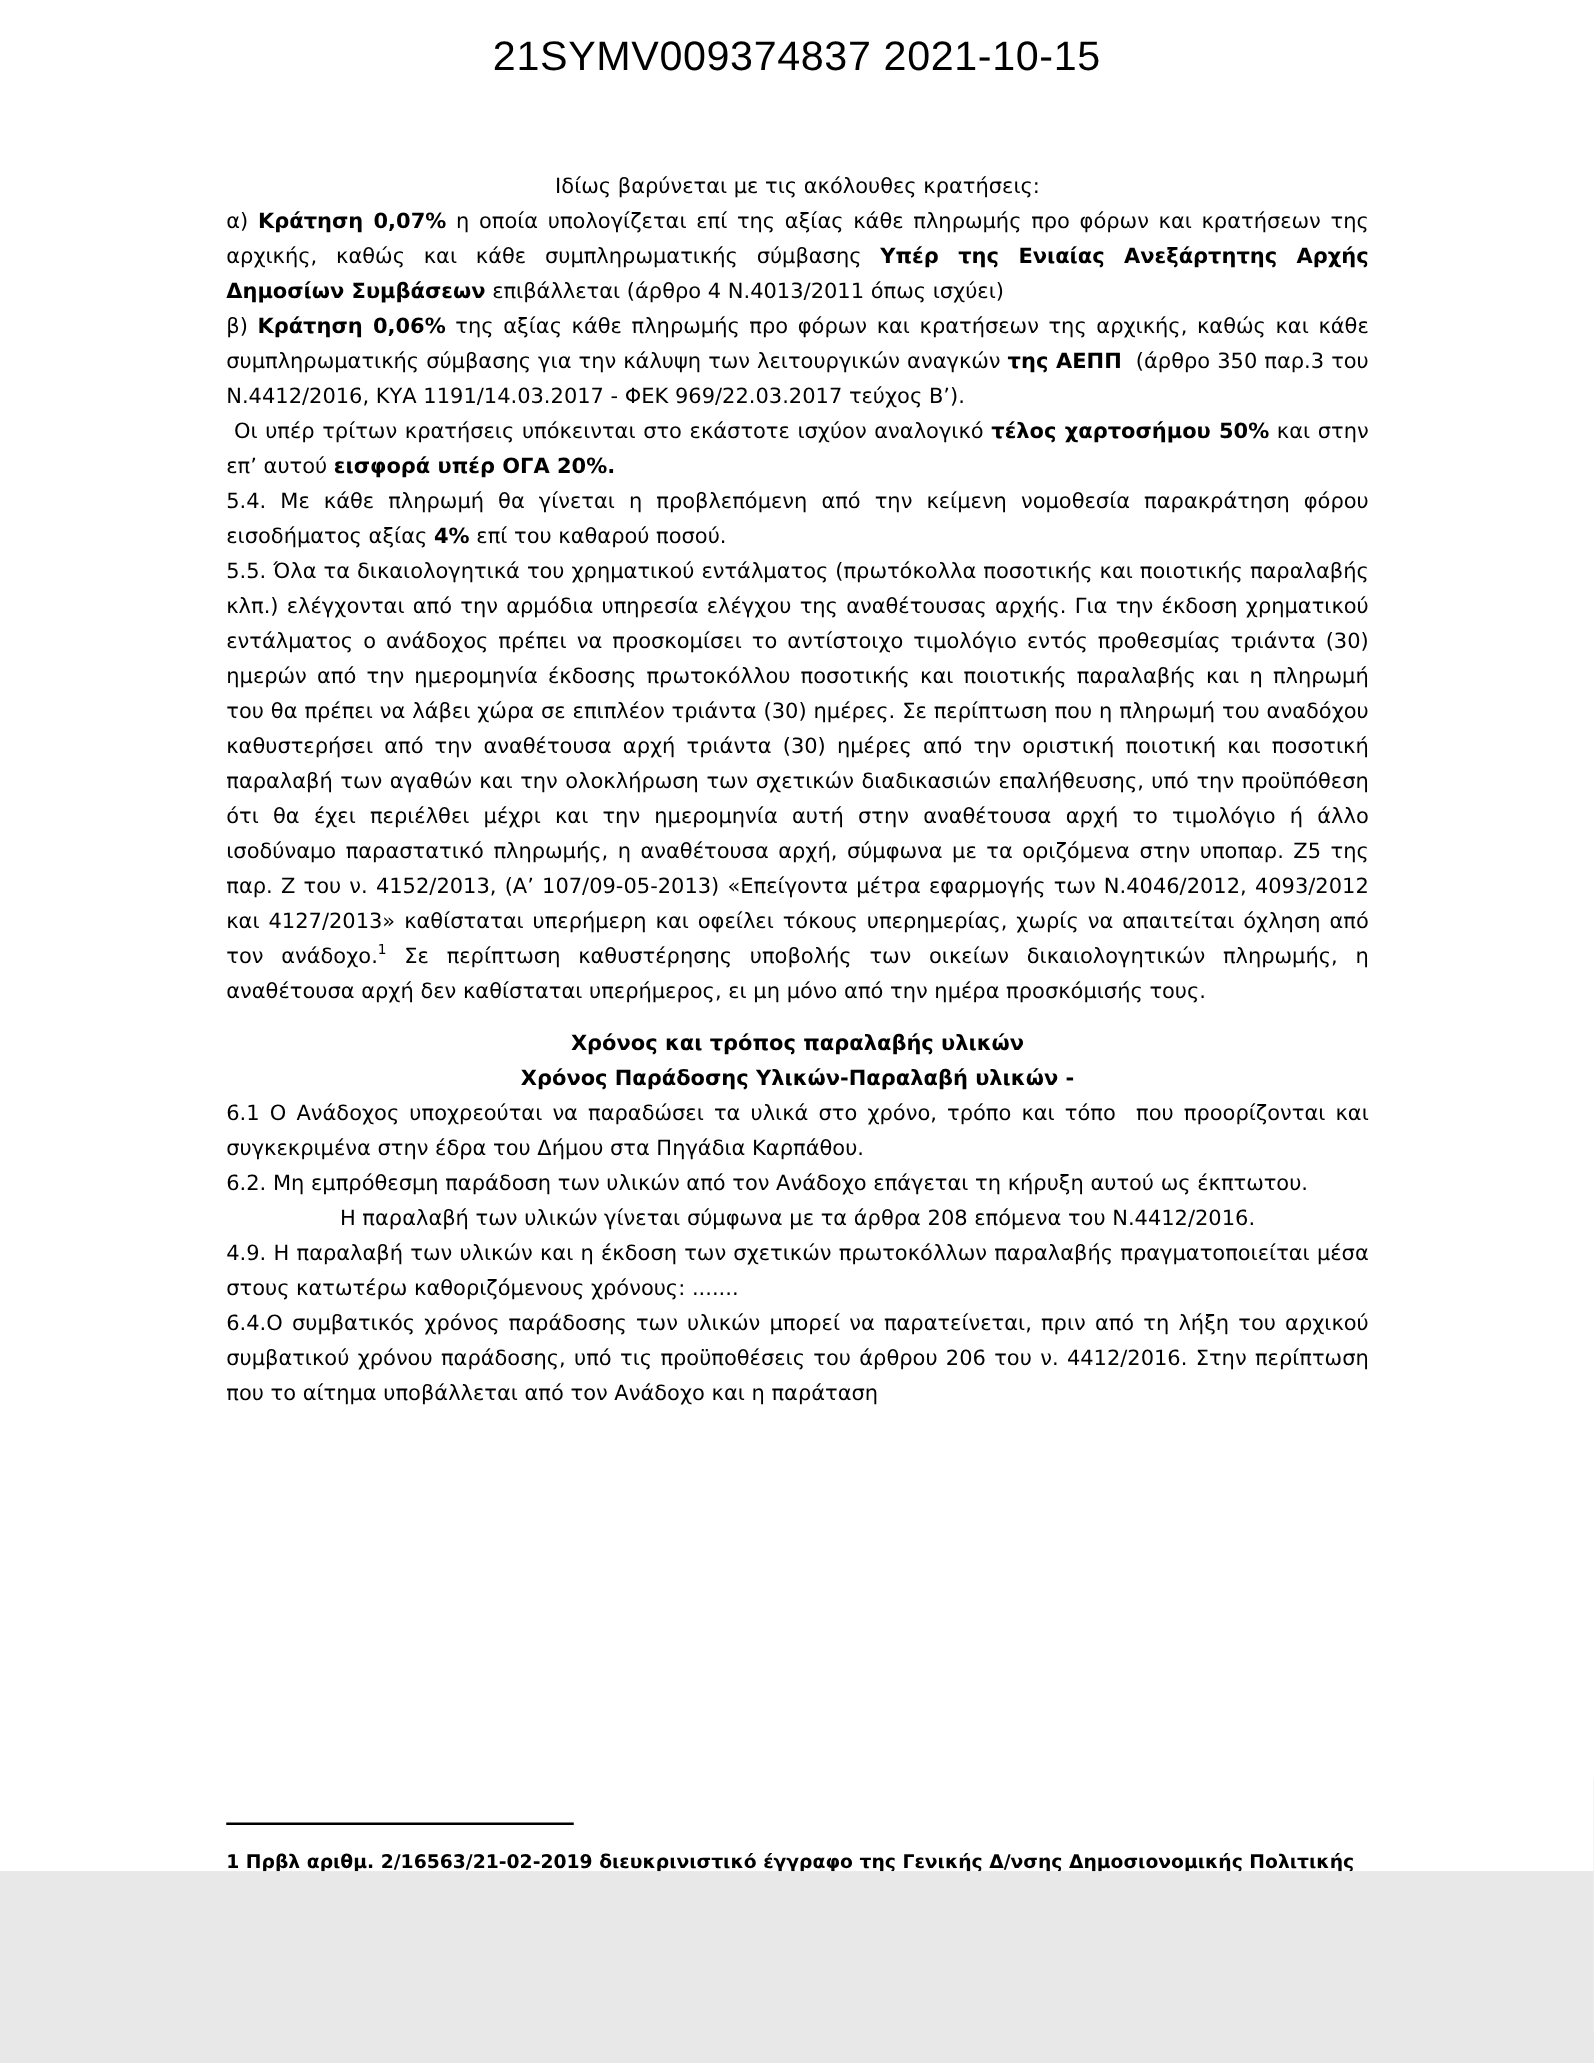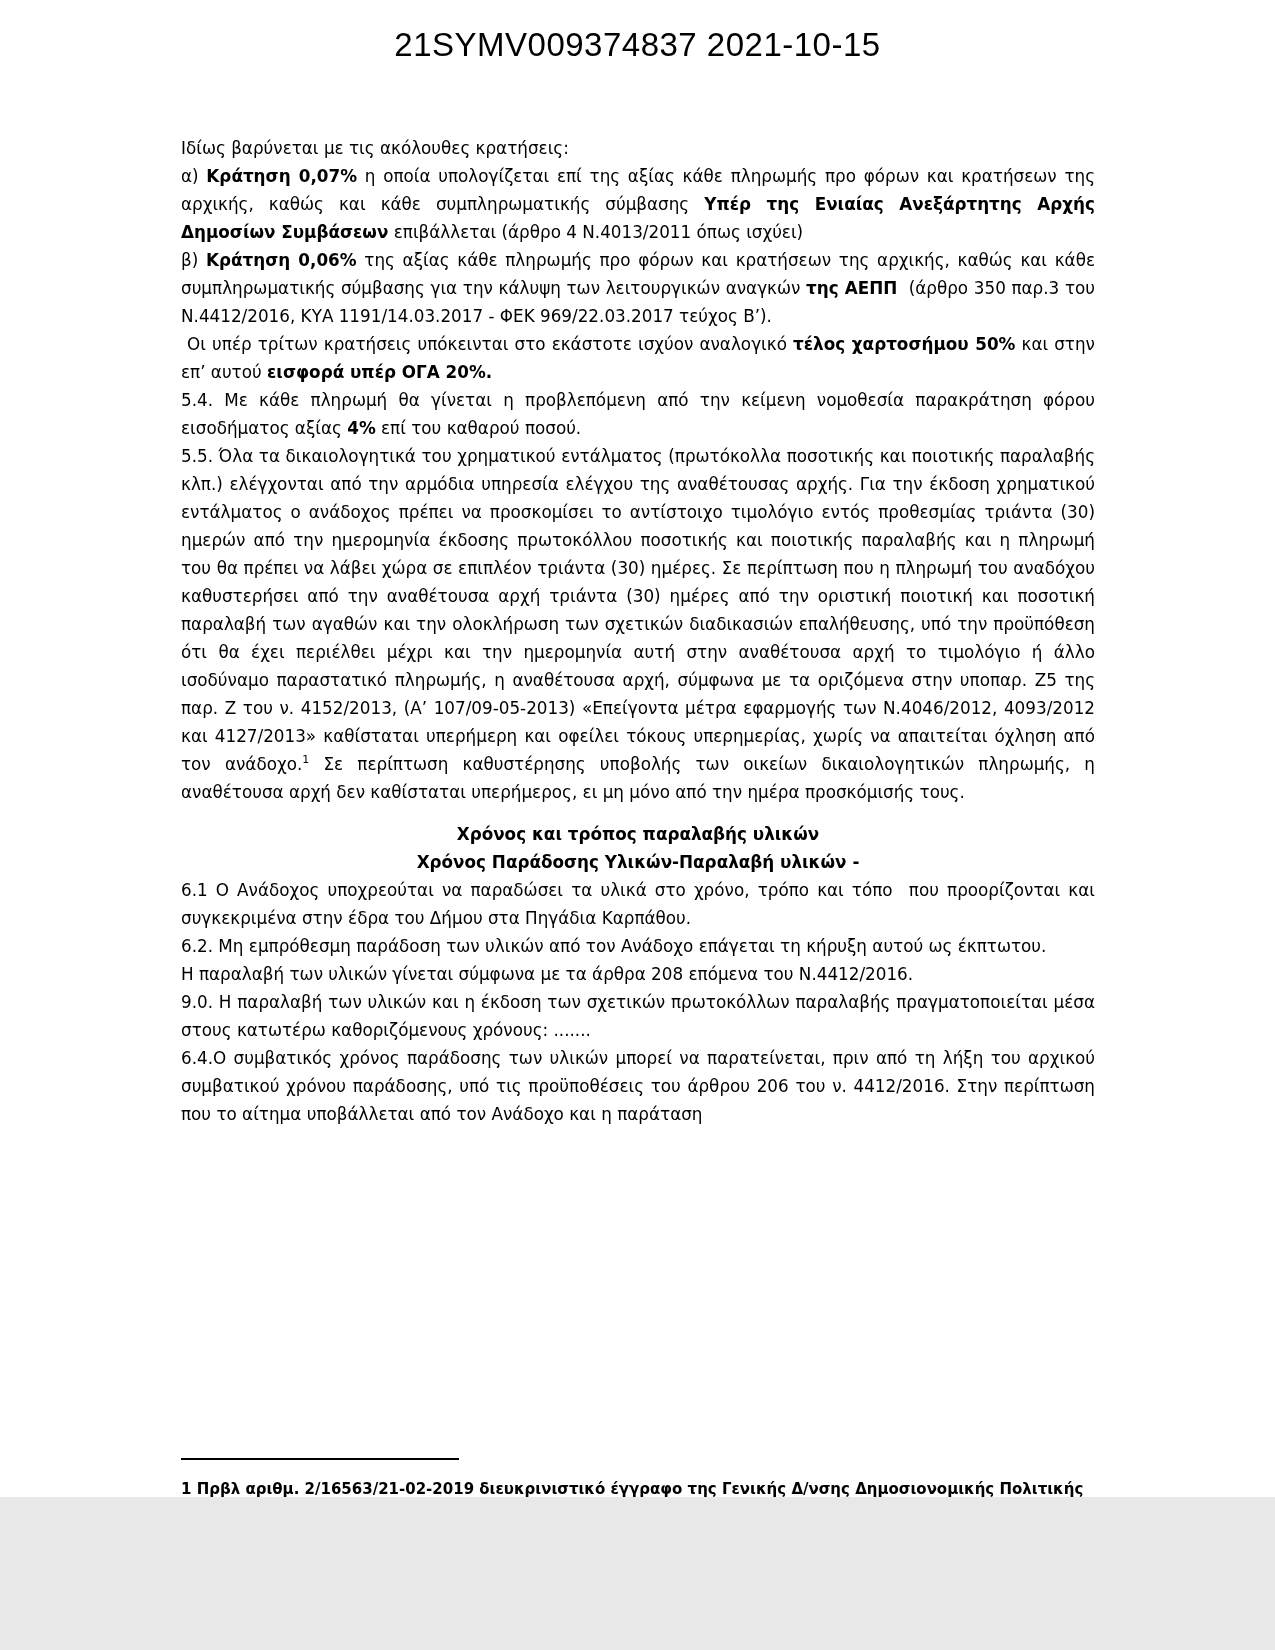--- a/index.html
+++ b/index.html
@@ -30,21 +30,21 @@
     position: absolute;
     top: 134px;
     left: 181px;
     width: 914px;
     font-size: 16.8px;
     line-height: 28px;
     color: #000000;
   }
   .doc-body p { text-align: justify; }
   .doc-body p.first { margin-top: 0; }
-  .doc-body p.align-left { text-align: left; }
+  .doc-body p.align-left { text-align: center; }
   .bold { font-weight: bold; }
   .heading-block { margin-top: 14px; }
   .heading-line { text-align: center; font-weight: bold; }
   sup.fn-ref {
     font-size: 11px;
     vertical-align: super;
     line-height: 0;
   }
   .footnote {
     position: absolute;
@@ -87,21 +87,21 @@
       <p class=""><span>&nbsp;Οι υπέρ τρίτων κρατήσεις υπόκεινται στο εκάστοτε ισχύον αναλογικό </span><span class="bold">τέλος χαρτοσήμου 50%</span><span> και στην επ’ αυτού </span><span class="bold">εισφορά υπέρ ΟΓΑ 20%.</span></p>
       <p class=""><span>5.4. Με κάθε πληρωμή θα γίνεται η προβλεπόμενη από την κείμενη νομοθεσία παρακράτηση φόρου εισοδήματος αξίας </span><span class="bold">4%</span><span> επί του καθαρού ποσού.</span></p>
       <p class=""><span>5.5. Όλα τα δικαιολογητικά του χρηματικού εντάλματος (πρωτόκολλα ποσοτικής και ποιοτικής παραλαβής κλπ.) ελέγχονται από την αρμόδια υπηρεσία ελέγχου της αναθέτουσας αρχής. Για την έκδοση χρηματικού εντάλματος ο ανάδοχος πρέπει να προσκομίσει το αντίστοιχο τιμολόγιο εντός προθεσμίας τριάντα (30) ημερών από την ημερομηνία έκδοσης πρωτοκόλλου ποσοτικής και ποιοτικής παραλαβής και η πληρωμή του θα πρέπει να λάβει χώρα σε επιπλέον τριάντα (30) ημέρες. Σε περίπτωση που η πληρωμή του αναδόχου καθυστερήσει από την αναθέτουσα αρχή τριάντα (30) ημέρες από την οριστική ποιοτική και ποσοτική παραλαβή των αγαθών και την ολοκλήρωση των σχετικών διαδικασιών επαλήθευσης, υπό την προϋπόθεση ότι θα έχει περιέλθει μέχρι και την ημερομηνία αυτή στην αναθέτουσα αρχή το τιμολόγιο ή άλλο ισοδύναμο παραστατικό πληρωμής, η αναθέτουσα αρχή, σύμφωνα με τα οριζόμενα στην υποπαρ. Ζ5 της παρ. Ζ του ν. 4152/2013, (Α’ 107/09-05-2013) «Επείγοντα μέτρα εφαρμογής των Ν.4046/2012, 4093/2012 και 4127/2013» καθίσταται υπερήμερη και οφείλει τόκους υπερημερίας, χωρίς να απαιτείται όχληση από τον ανάδοχο.</span><sup class="fn-ref">1</sup><span> Σε περίπτωση καθυστέρησης υποβολής των οικείων δικαιολογητικών πληρωμής, η αναθέτουσα αρχή δεν καθίσταται υπερήμερος, ει μη μόνο από την ημέρα προσκόμισής τους.</span></p>
       <div class="heading-block">
         <div class="heading-line">Χρόνος και τρόπος παραλαβής υλικών</div>
         <div class="heading-line">Χρόνος Παράδοσης Υλικών-Παραλαβή υλικών -</div>
       </div>
       <p class=""><span>6.1 Ο Ανάδοχος υποχρεούται να παραδώσει τα υλικά στο χρόνο, τρόπο και τόπο &nbsp;που προορίζονται και συγκεκριμένα στην έδρα του Δήμου στα Πηγάδια Καρπάθου.</span></p>
       <p class=""><span>6.2. Μη εμπρόθεσμη παράδοση των υλικών από τον Ανάδοχο επάγεται τη κήρυξη αυτού ως έκπτωτου.</span></p>
       <p class="align-left"><span>Η παραλαβή των υλικών γίνεται σύμφωνα με τα άρθρα 208 επόμενα του Ν.4412/2016.</span></p>
-      <p class=""><span>9.0. Η παραλαβή των υλικών και η έκδοση των σχετικών πρωτοκόλλων παραλαβής πραγματοποιείται μέσα στους κατωτέρω καθοριζόμενους χρόνους: .......</span></p>
+      <p class=""><span>4.9. Η παραλαβή των υλικών και η έκδοση των σχετικών πρωτοκόλλων παραλαβής πραγματοποιείται μέσα στους κατωτέρω καθοριζόμενους χρόνους: .......</span></p>
       <p class=""><span>6.4.Ο συμβατικός χρόνος παράδοσης των υλικών μπορεί να παρατείνεται, πριν από τη λήξη του αρχικού συμβατικού χρόνου παράδοσης, υπό τις προϋποθέσεις του άρθρου 206 του ν. 4412/2016. Στην περίπτωση που το αίτημα υποβάλλεται από τον Ανάδοχο και η παράταση</span></p>
     </main>
 
   <div class="footnote">
     <div class="footnote-rule"></div>
     <p class="footnote-text">1 Πρβλ αριθμ. 2/16563/21-02-2019 διευκρινιστικό έγγραφο της Γενικής Δ/νσης Δημοσιονομικής Πολιτικής (ΓΛΚ) του Υπουργείου Οικονομικών</p>
   </div>
 
   <div class="page-number">4</div>
 

